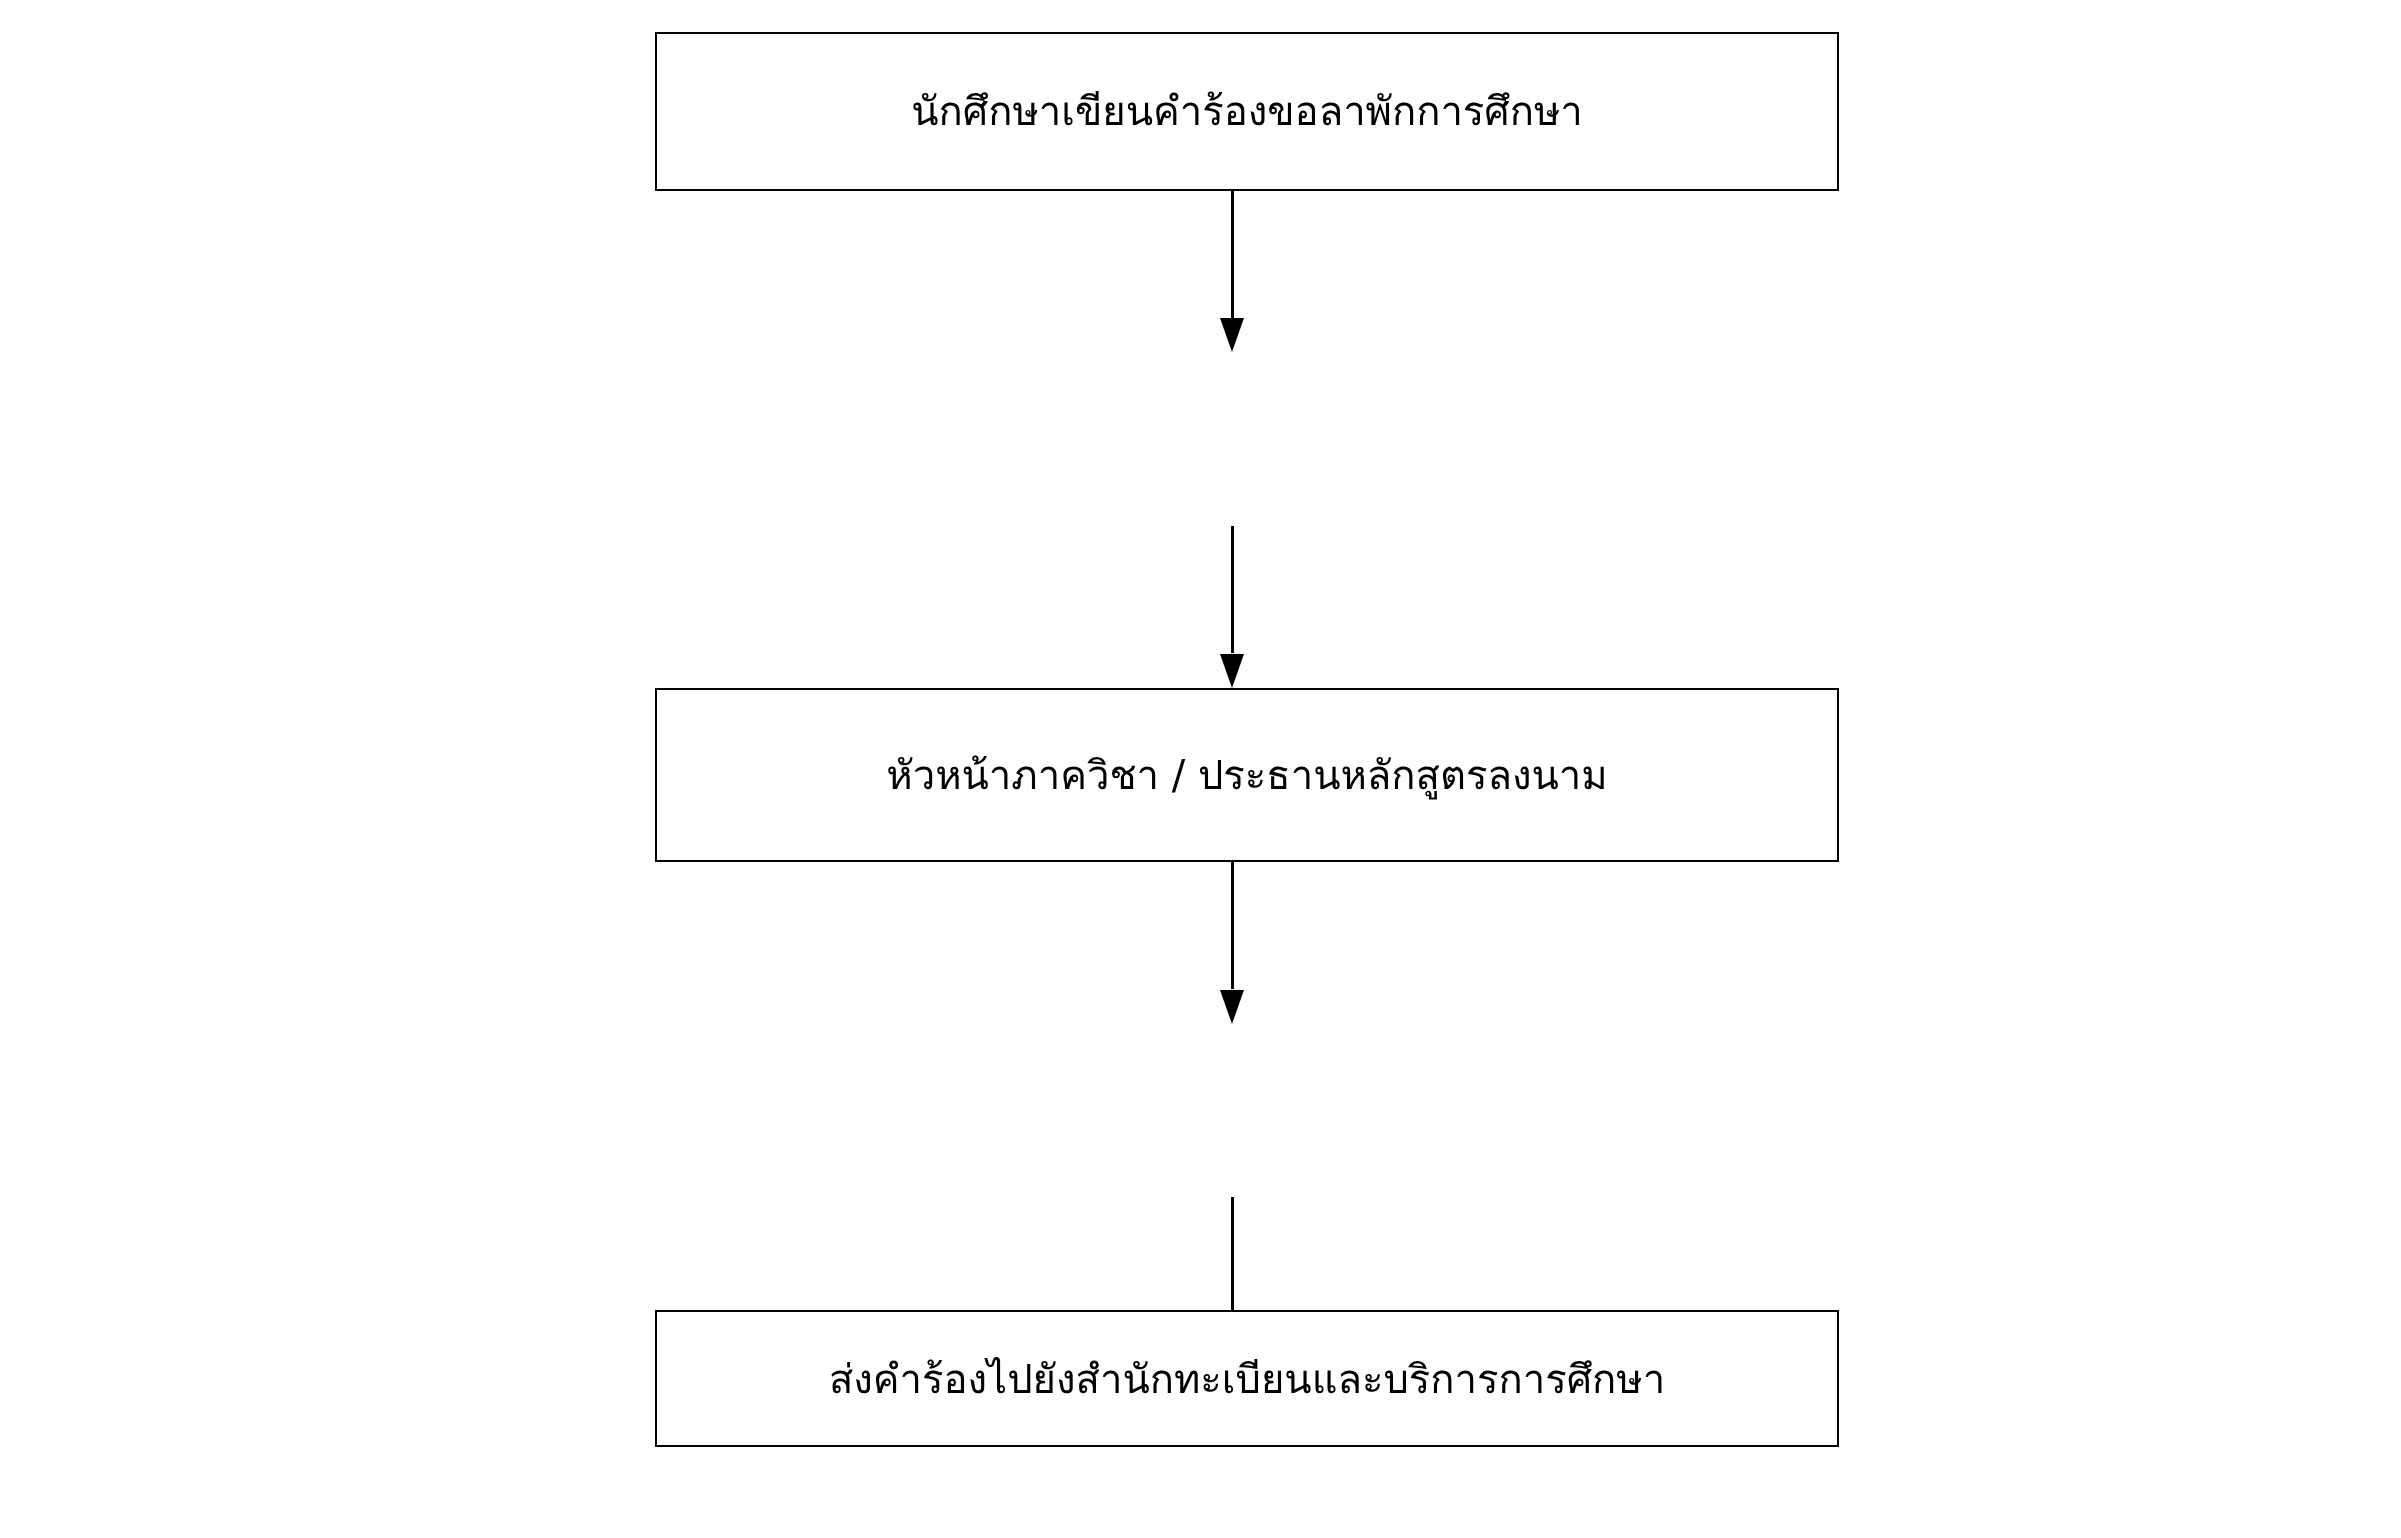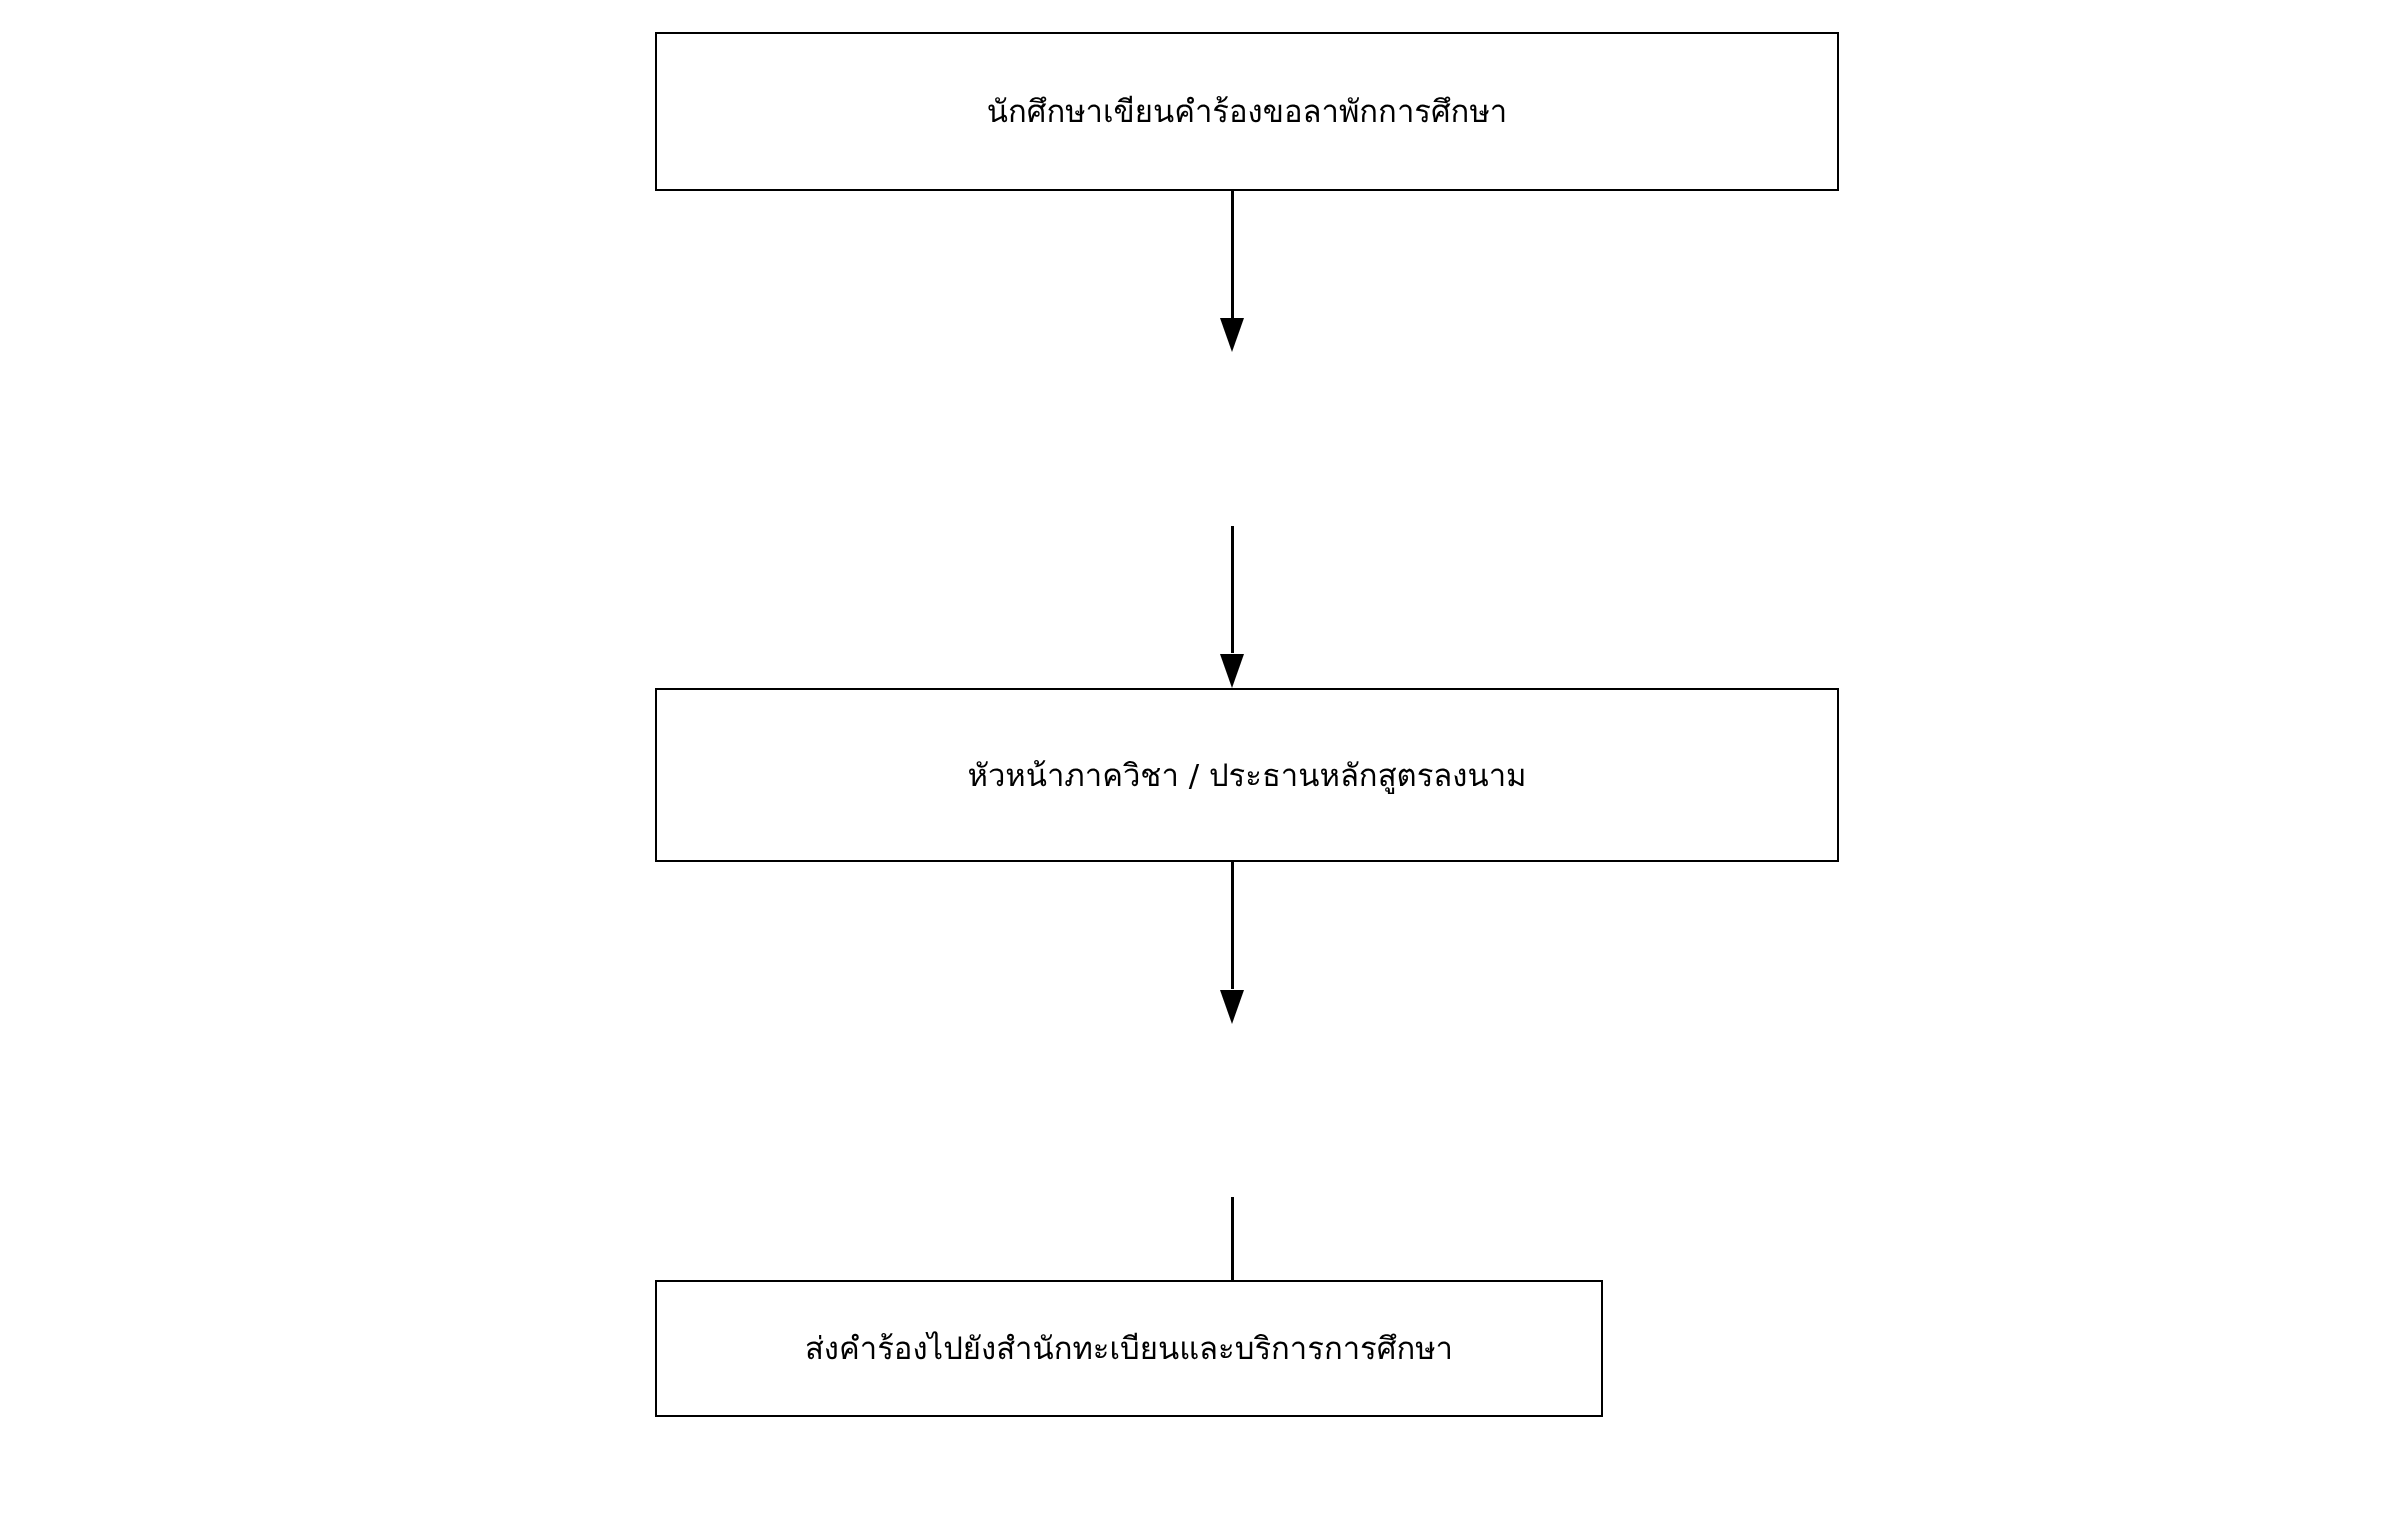--- a/index.html
+++ b/index.html
@@ -18,21 +18,21 @@
   .flow-box {
     position: absolute;
     box-sizing: border-box;
     border: 2.7px solid #000000;
     background: #ffffff;
     display: flex;
     align-items: center;
     justify-content: center;
   }
   .flow-box .box-label {
-    font-size: 31px;
+    font-size: 40px;
     line-height: 1.25;
     color: #000000;
     text-align: center;
     white-space: nowrap;
     font-weight: 400;
     letter-spacing: 0px;
   }
   .connector {
     position: absolute;
     width: 25px;
@@ -52,21 +52,21 @@
     height: 0;
     border-left: 12.3px solid transparent;
     border-right: 12.3px solid transparent;
     border-top: 34px solid #000000;
   }
   
   #box-1 { left: 655px; top: 31.5px;   width: 1184px; height: 159px; }
   #box-2 { left: 655px; top: 353px;  width: 1184px; height: 174px; }
   #box-3 { left: 655px; top: 688px; width: 1184px; height: 174px; }
   #box-4 { left: 655px; top: 1023px; width: 1184px; height: 174px; }
-  #box-5 { left: 655px; top: 1280px; width: 948px; height: 137px; }
+  #box-5 { left: 655px; top: 1310px; width: 1184px; height: 137px; }
   
   #conn-1 { left: 1220px; top: 190px;  height: 162px; }
   #conn-1 .shaft { height: 128px; }
   #conn-2 { left: 1220px; top: 526px;  height: 162px; }
   #conn-2 .shaft { height: 127px; }
   #conn-3 { left: 1220px; top: 862px; height: 162px; }
   #conn-3 .shaft { height: 127px; }
   #conn-4 { left: 1220px; top: 1197px; height: 162px; }
   #conn-4 .shaft { height: 127px; }
 </style>

